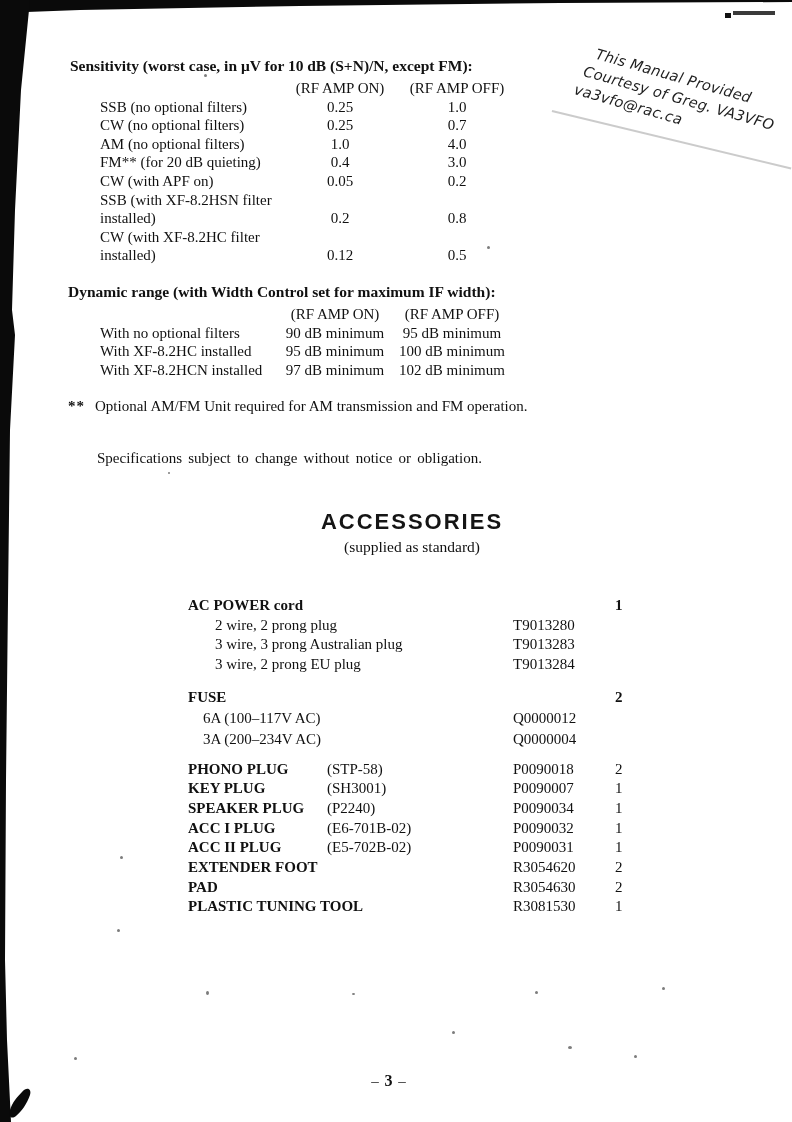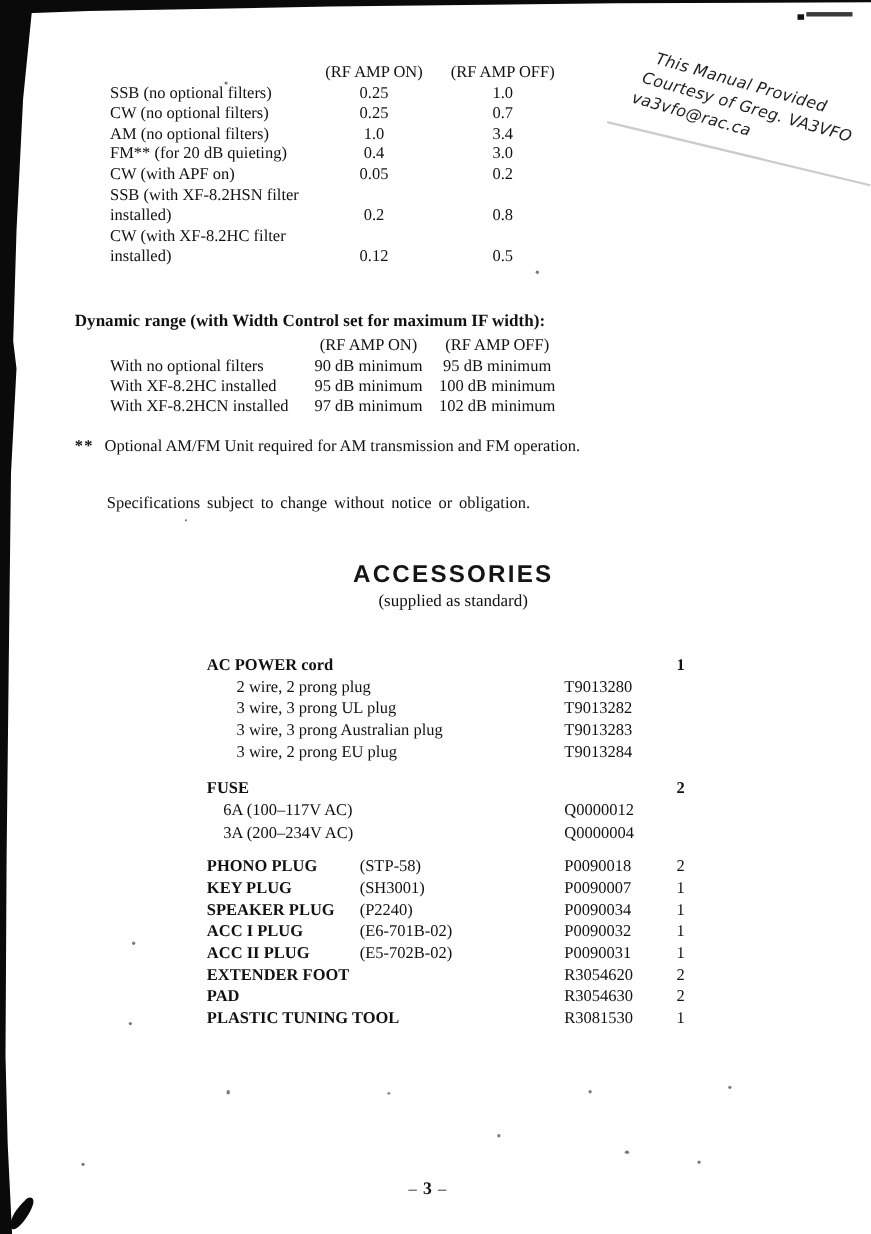--- a/index.html
+++ b/index.html
@@ -85,39 +85,40 @@
   </svg>
 
   <div class="watermark">
     <div class="wline1">This Manual Provided</div>
     <div class="wline2">Courtesy of Greg. VA3VFO</div>
     <div class="wline3">va3vfo@rac.ca</div>
   </div>
   <div class="diag-line"></div>
 
   <section class="sens">
+    <div class="sec-heading">Sensitivity (worst case, in μV for 10 dB (S+N)/N, except FM):</div>
     <div class="trow">
       <span class="c-label"></span>
       <span class="c-on">(RF AMP ON)</span>
       <span class="c-off">(RF AMP OFF)</span>
     </div>
     <div class="trow">
       <span class="c-label">SSB (no optional filters)</span>
       <span class="c-on">0.25</span>
       <span class="c-off">1.0</span>
     </div>
     <div class="trow">
       <span class="c-label">CW (no optional filters)</span>
       <span class="c-on">0.25</span>
       <span class="c-off">0.7</span>
     </div>
     <div class="trow">
       <span class="c-label">AM (no optional filters)</span>
       <span class="c-on">1.0</span>
-      <span class="c-off">3.4</span>
+      <span class="c-off">4.0</span>
     </div>
     <div class="trow">
       <span class="c-label">FM** (for 20 dB quieting)</span>
       <span class="c-on">0.4</span>
       <span class="c-off">3.0</span>
     </div>
     <div class="trow">
       <span class="c-label">CW (with APF on)</span>
       <span class="c-on">0.05</span>
       <span class="c-off">0.2</span>
@@ -173,24 +174,20 @@
 
   <div class="acc-list">
 
     <div class="acc-row">
       <span class="g-name">AC POWER cord</span>
       <span class="g-qty">1</span>
     </div>
     <div class="acc-row">
       <span class="s-desc">2 wire, 2 prong plug</span>
       <span class="s-part">T9013280</span>
-    </div>
-    <div class="acc-row">
-      <span class="s-desc">3 wire, 3 prong UL plug</span>
-      <span class="s-part">T9013282</span>
     </div>
     <div class="acc-row">
       <span class="s-desc">3 wire, 3 prong Australian plug</span>
       <span class="s-part">T9013283</span>
     </div>
     <div class="acc-row">
       <span class="s-desc">3 wire, 2 prong EU plug</span>
       <span class="s-part">T9013284</span>
     </div>
 

